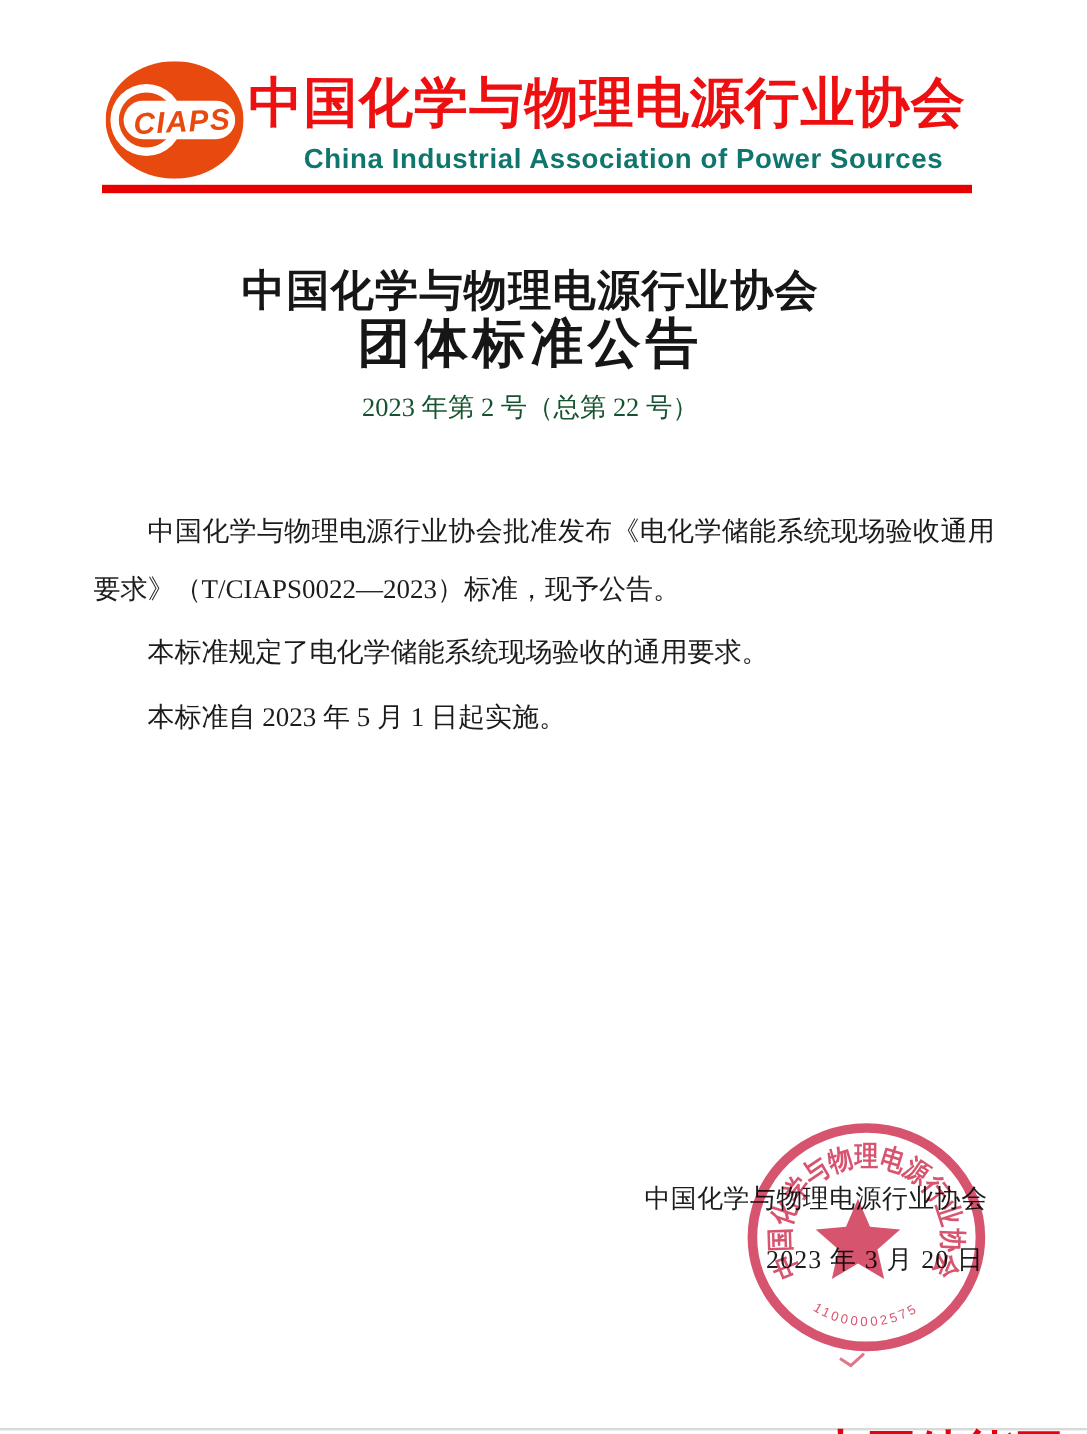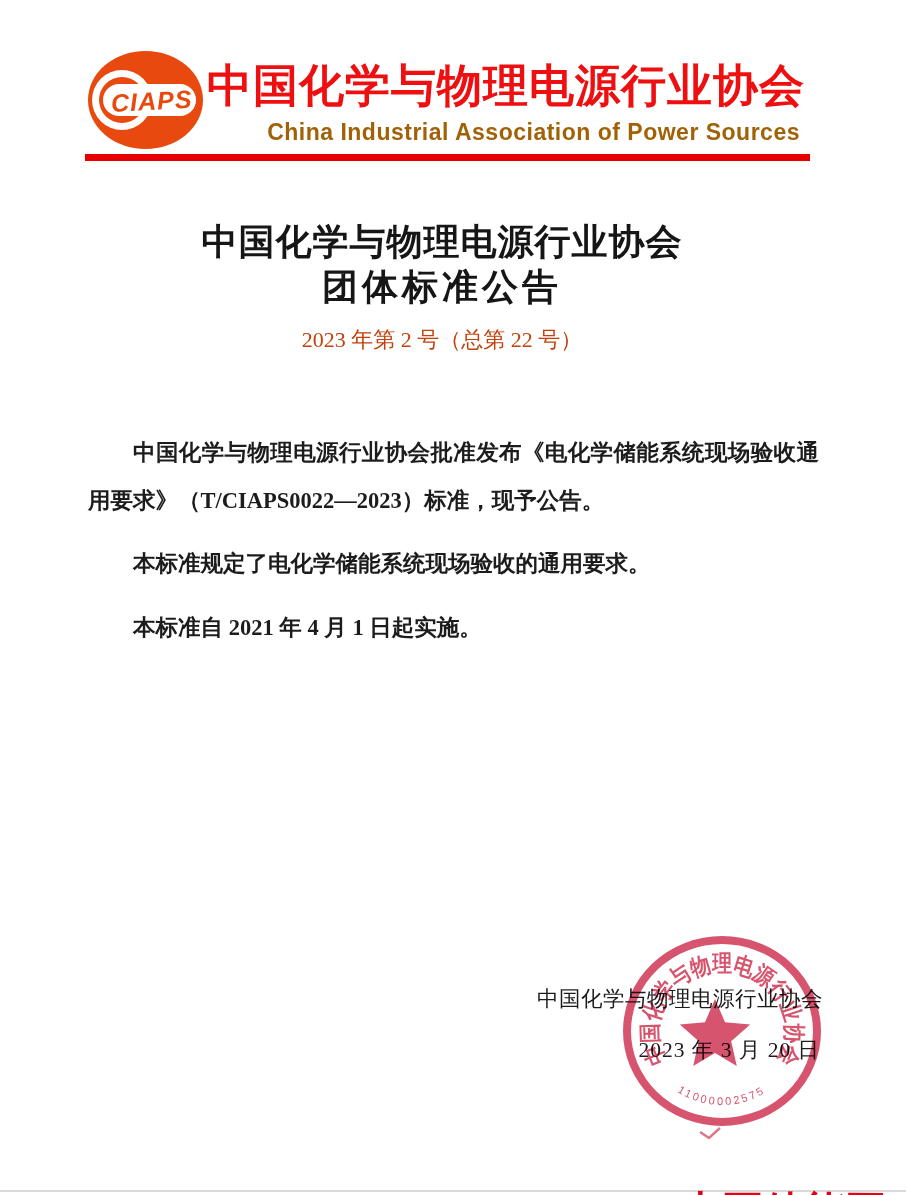--- a/index.html
+++ b/index.html
@@ -8,36 +8,36 @@
     font-family:"Liberation Serif","DejaVu Serif",serif;color:#1c1c1c;
   }
   
   .logo{position:absolute;left:88px;top:51px;width:115px;height:98px;}
   .org-cn{
     position:absolute;right:101px;top:56px;white-space:nowrap;
     font-size:45px;font-weight:bold;color:#ee1010;letter-spacing:1px;
     font-family:"Liberation Serif","DejaVu Serif",serif;
   }
   .org-en{
-    position:absolute;right:106px;top:119px;white-space:nowrap;
-    font-size:23px;font-weight:bold;color:#a16207;letter-spacing:0.5px;
+    position:absolute;right:120px;top:119px;white-space:nowrap;
+    font-size:23px;font-weight:bold;color:#0f766e;letter-spacing:0.5px;
     font-family:"Liberation Sans","DejaVu Sans",sans-serif;
   }
   .red-rule{position:absolute;left:85px;top:154px;width:725px;height:7px;background:#e60000;}
   
   .title-block{position:absolute;left:72px;top:220px;width:740px;text-align:center;}
   .title-1{font-size:36px;font-weight:bold;line-height:44px;letter-spacing:1px;color:#161616;}
-  .title-2{font-size:36px;font-weight:bold;line-height:46px;letter-spacing:4px;color:#161616;}
-  .issue-no{font-size:22px;line-height:32px;margin-top:14px;color:#c2410c;}
+  .title-2{font-size:44px;font-weight:bold;line-height:46px;letter-spacing:4px;color:#161616;}
+  .issue-no{font-size:22px;line-height:32px;margin-top:14px;color:#14532d;}
   
   .body-text{
     position:absolute;left:72px;top:413px;width:763px;
     font-size:22.5px;line-height:47.6px;text-align:justify;color:#1c1c1c;
   }
-  .body-text p{margin:16px;text-indent:2em;font-weight:bold;}
+  .body-text p{margin:6px;text-indent:2em;}
   
   .sig-org{position:absolute;right:83px;top:984px;font-size:21.5px;letter-spacing:0.5px;z-index:1;white-space:nowrap;}
   .sig-date{position:absolute;right:86px;top:1035px;font-size:21.5px;letter-spacing:1px;z-index:1;white-space:nowrap;}
   
   .seal{position:absolute;left:621px;top:935px;z-index:3;opacity:0.87;mix-blend-mode:multiply;}
   
   .footer-brand{
     position:absolute;right:20px;top:1184px;display:flex;align-items:center;
     color:#e60012;font-family:"Liberation Sans","DejaVu Sans",sans-serif;z-index:2;white-space:nowrap;text-decoration:underline;
   }
@@ -65,21 +65,21 @@
 
   <div class="title-block">
     <div class="title-1">中国化学与物理电源行业协会</div>
     <div class="title-2">团体标准公告</div>
     <div class="issue-no">2023 年第 2 号（总第 22 号）</div>
   </div>
 
   <div class="body-text">
     <p>中国化学与物理电源行业协会批准发布《电化学储能系统现场验收通用要求》（T/CIAPS0022—2023）标准，现予公告。</p>
     <p>本标准规定了电化学储能系统现场验收的通用要求。</p>
-    <p>本标准自 2021 年 4 月 1 日起实施。</p>
+    <p>本标准自 2023 年 5 月 1 日起实施。</p>
   </div>
 
   <div class="sig-org">中国化学与物理电源行业协会</div>
   <div class="sig-date">2023 年 3 月 20 日</div>
 
   <svg class="seal" width="202" height="210" viewBox="0 0 202 210" aria-hidden="true">
     <defs>
       <path id="ringArc" d="M 45.6 126 A 64 60 0 1 1 156.4 126" fill="none"></path>
       <path id="serialArc" d="M 56.2 156.6 A 78 74 0 0 0 145.8 156.6" fill="none"></path>
     </defs>

